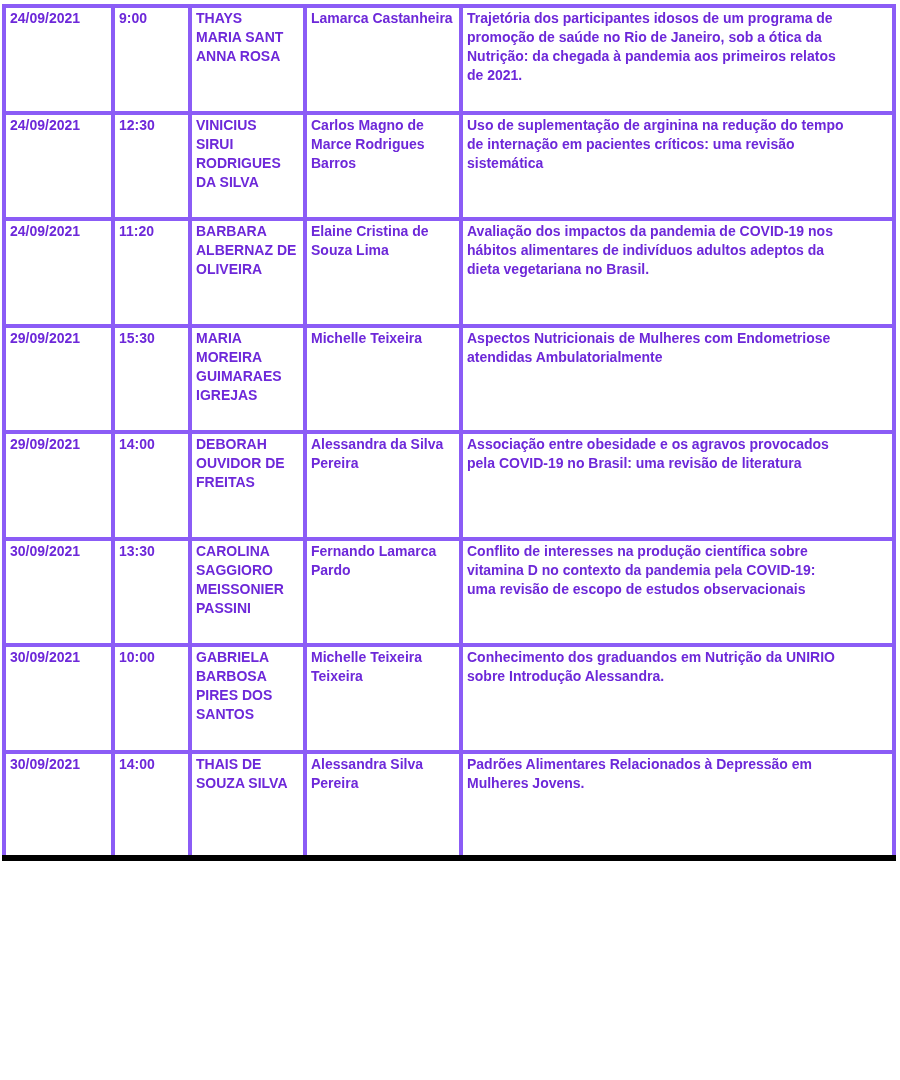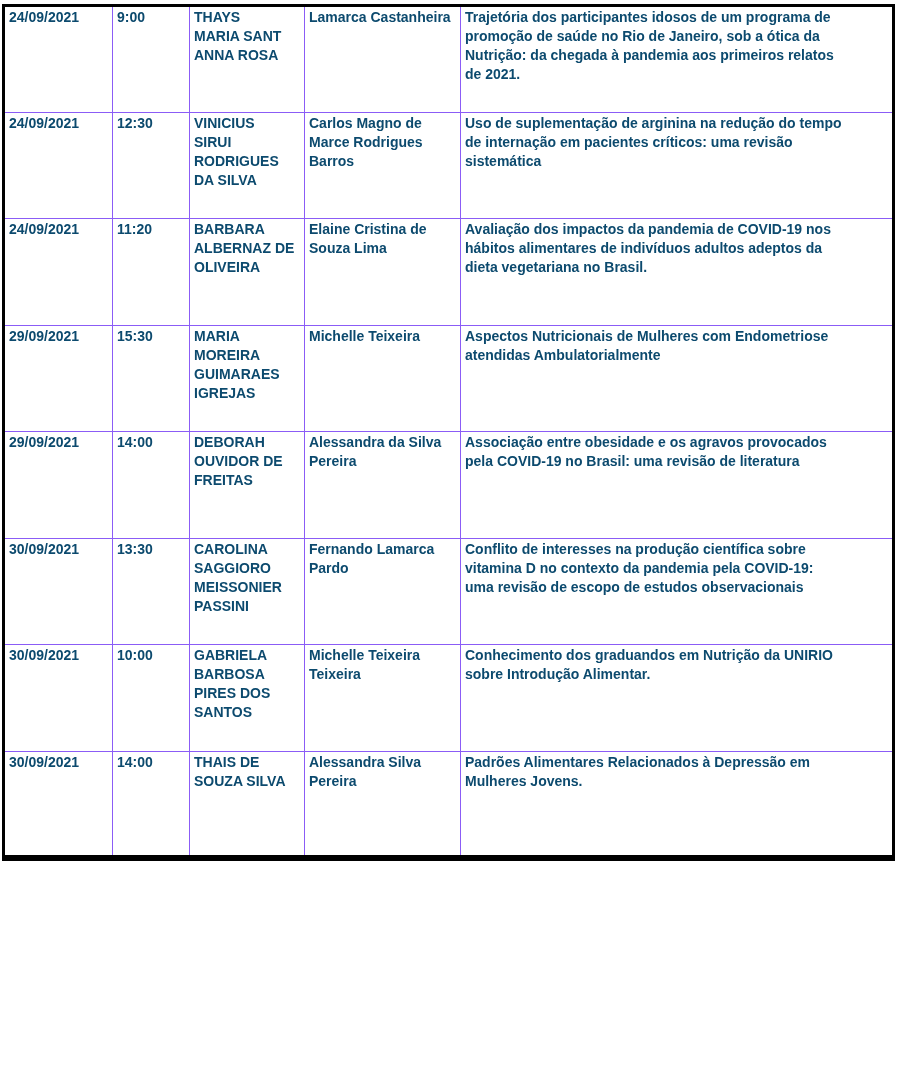--- a/index.html
+++ b/index.html
@@ -20,23 +20,23 @@
     border-collapse: collapse;
     table-layout: fixed;
     width: 890px;
     border: 3px solid #000000;
     border-bottom: 6px solid #000000;
   }
   table.schedule tr {
     height: 106.5px;
   }
   table.schedule td {
-    border: 1px solid #8b5cf6;
+    border: 4px solid #8b5cf6;
     vertical-align: top;
-    color: #0c4a6e;
+    color: #6d28d9;
     font-family: "Liberation Sans", sans-serif;
     font-weight: bold;
     font-size: 14px;
     line-height: 19px;
     padding: 1px 2px 0 4px;
     white-space: pre;
     overflow: hidden;
   }
   col.c-date    { width: 109px; }
   col.c-time    { width: 77px; }
@@ -133,21 +133,21 @@
       <tr>
         <td>30/09/2021</td>
         <td>10:00</td>
         <td>GABRIELA
 BARBOSA
 PIRES DOS
 SANTOS</td>
         <td>Michelle Teixeira
 Teixeira</td>
         <td>Conhecimento dos graduandos em Nutrição da UNIRIO
-sobre Introdução Alimentar.</td>
+sobre Introdução Alessandra.</td>
       </tr>
       <tr>
         <td>30/09/2021</td>
         <td>14:00</td>
         <td>THAIS DE
 SOUZA SILVA</td>
         <td>Alessandra Silva
 Pereira</td>
         <td>Padrões Alimentares Relacionados à Depressão em
 Mulheres Jovens.</td>

